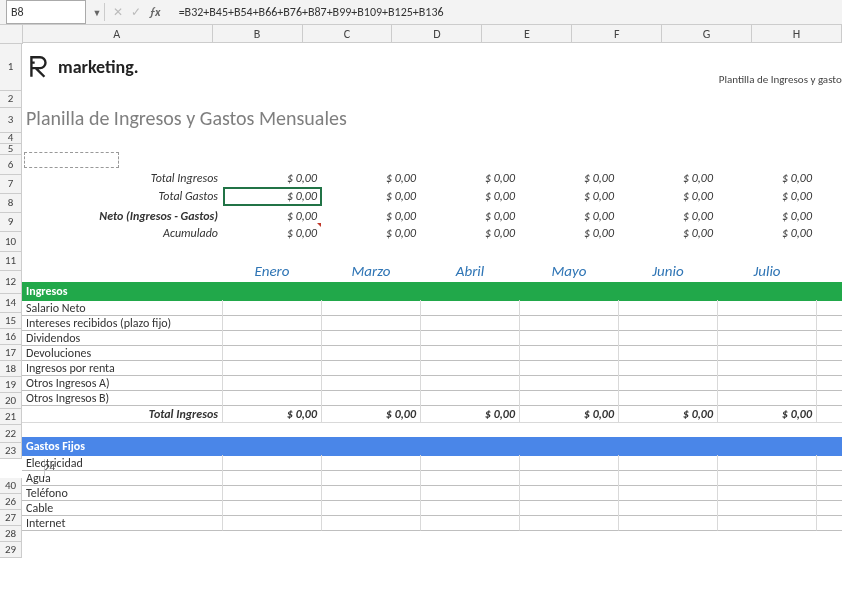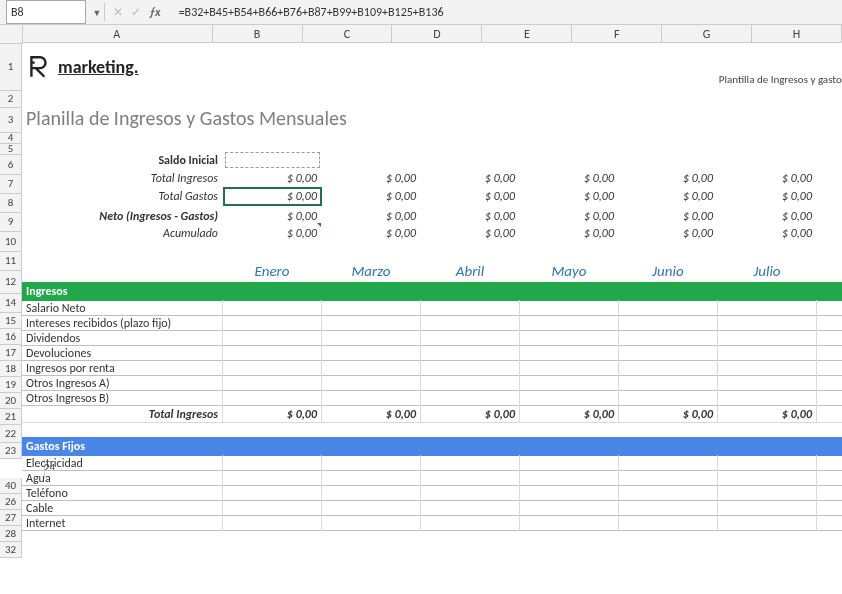--- a/index.html
+++ b/index.html
@@ -25,21 +25,21 @@
   .ital{font-style:italic;}
   .bold{font-weight:bold;}
   .title{font-size:20px;color:#7f7f7f;}
   .subttl{font-size:11px;color:#444;text-align:right;}
   .blue-month{color:#2f75b5;font-style:italic;font-size:15px;}
   .band-green{background:#21a84a;color:#fff;font-weight:bold;}
   .band-blue{background:#4a86e8;color:#fff;font-weight:bold;}
   .sel{outline:2px solid #217346;outline-offset:-2px;}
   .dotted{outline:1px dashed #999;outline-offset:-3px;}
   .tri{position:absolute;width:0;height:0;border-left:4px solid transparent;border-top:4px solid #c0392b;margin-left:-4px;}
-  .logo-r{display:inline-flex;align-items:center;gap:6px;text-decoration:underline;}
+  .logo-r{display:inline-flex;align-items:center;gap:6px;}
   .logo-r svg{display:block;}
   .logo-r b{font-size:18px;color:#222;}
   .netoTop{border-top:2px solid #333 !important;}
   .netoBot{border-bottom:3px double #333 !important;}
   .acuBorder{border-bottom:1px solid #888 !important;}
   .noborder{border-color:transparent !important;}
   .lightRow .cell{border-bottom-color:#bfbfbf;}
 </style>
 </head>
 <body>
@@ -92,21 +92,21 @@
         <div class="row-h" style="height: 15px; line-height: 15px;">19</div>
         <div class="row-h" style="height: 15px; line-height: 15px;">20</div>
         <div class="row-h" style="height: 15px; line-height: 15px;">21</div>
         <div class="row-h" style="height: 17px; line-height: 17px;">22</div>
         <div class="row-h" style="height: 15px; line-height: 15px;">23</div>
         <div class="row-h" style="height: 18px; line-height: 18px; margin-left: 44px;">24</div>
         <div class="row-h" style="height: 15px; line-height: 15px;">40</div>
         <div class="row-h" style="height: 15px; line-height: 15px; text-align: center;">26</div>
         <div class="row-h" style="height: 15px; line-height: 15px;">27</div>
         <div class="row-h" style="height: 15px; line-height: 15px;">28</div>
-        <div class="row-h" style="height: 15px; line-height: 15px;">32</div>
+        <div class="row-h" style="height: 15px; line-height: 15px;">29</div>
       </div>
     <div class="cells" id="cells">
         <div class="row " style="height: 47px;">
           <div class="cell noborder" style="width: 822px; height: 100%; border-bottom: 1px solid rgb(217, 217, 217); position: relative;">
             <span class="logo-r">
               <svg width="26" height="26" viewBox="0 0 24 24">
                 <path fill="none" stroke="#222" stroke-width="2.2" d="M5 21V3h8a5 5 0 010 10H9l8 8M5 8h3M5 13h3"></path>
               </svg>
               <b>marketing.</b>
             </span>
@@ -119,21 +119,20 @@
         <div class="row " style="height: 24px;">
           <div class="cell noborder title" style="width: 822px; height: 100%;">Planilla de Ingresos y Gastos Mensuales</div>
         </div>
         <div class="row " style="height: 10px;">
           <div class="cell noborder" style="width: 822px; height: 100%;"></div>
         </div>
         <div class="row " style="height: 10px;">
           <div class="cell noborder" style="width: 822px; height: 100%;"></div>
         </div>
         <div class="row " style="height: 19px;">
-          <div class="cell right bold noborder" style="width: 192px; height: 100%;">Saldo  Inicial</div>
           <div class="cell dotted noborder" style="width: 90px; height: 100%;"></div>
           <div class="cell noborder" style="width: 90px; height: 100%;"></div>
           <div class="cell noborder" style="width: 90px; height: 100%;"></div>
           <div class="cell noborder" style="width: 90px; height: 100%;"></div>
           <div class="cell noborder" style="width: 90px; height: 100%;"></div>
           <div class="cell noborder" style="width: 90px; height: 100%;"></div>
           <div class="cell noborder" style="width: 90px; height: 100%;"></div>
         </div>
         <div class="row " style="height: 18px;">
           <div class="cell right ital noborder" style="width: 192px; height: 100%;">Total Ingresos</div>

